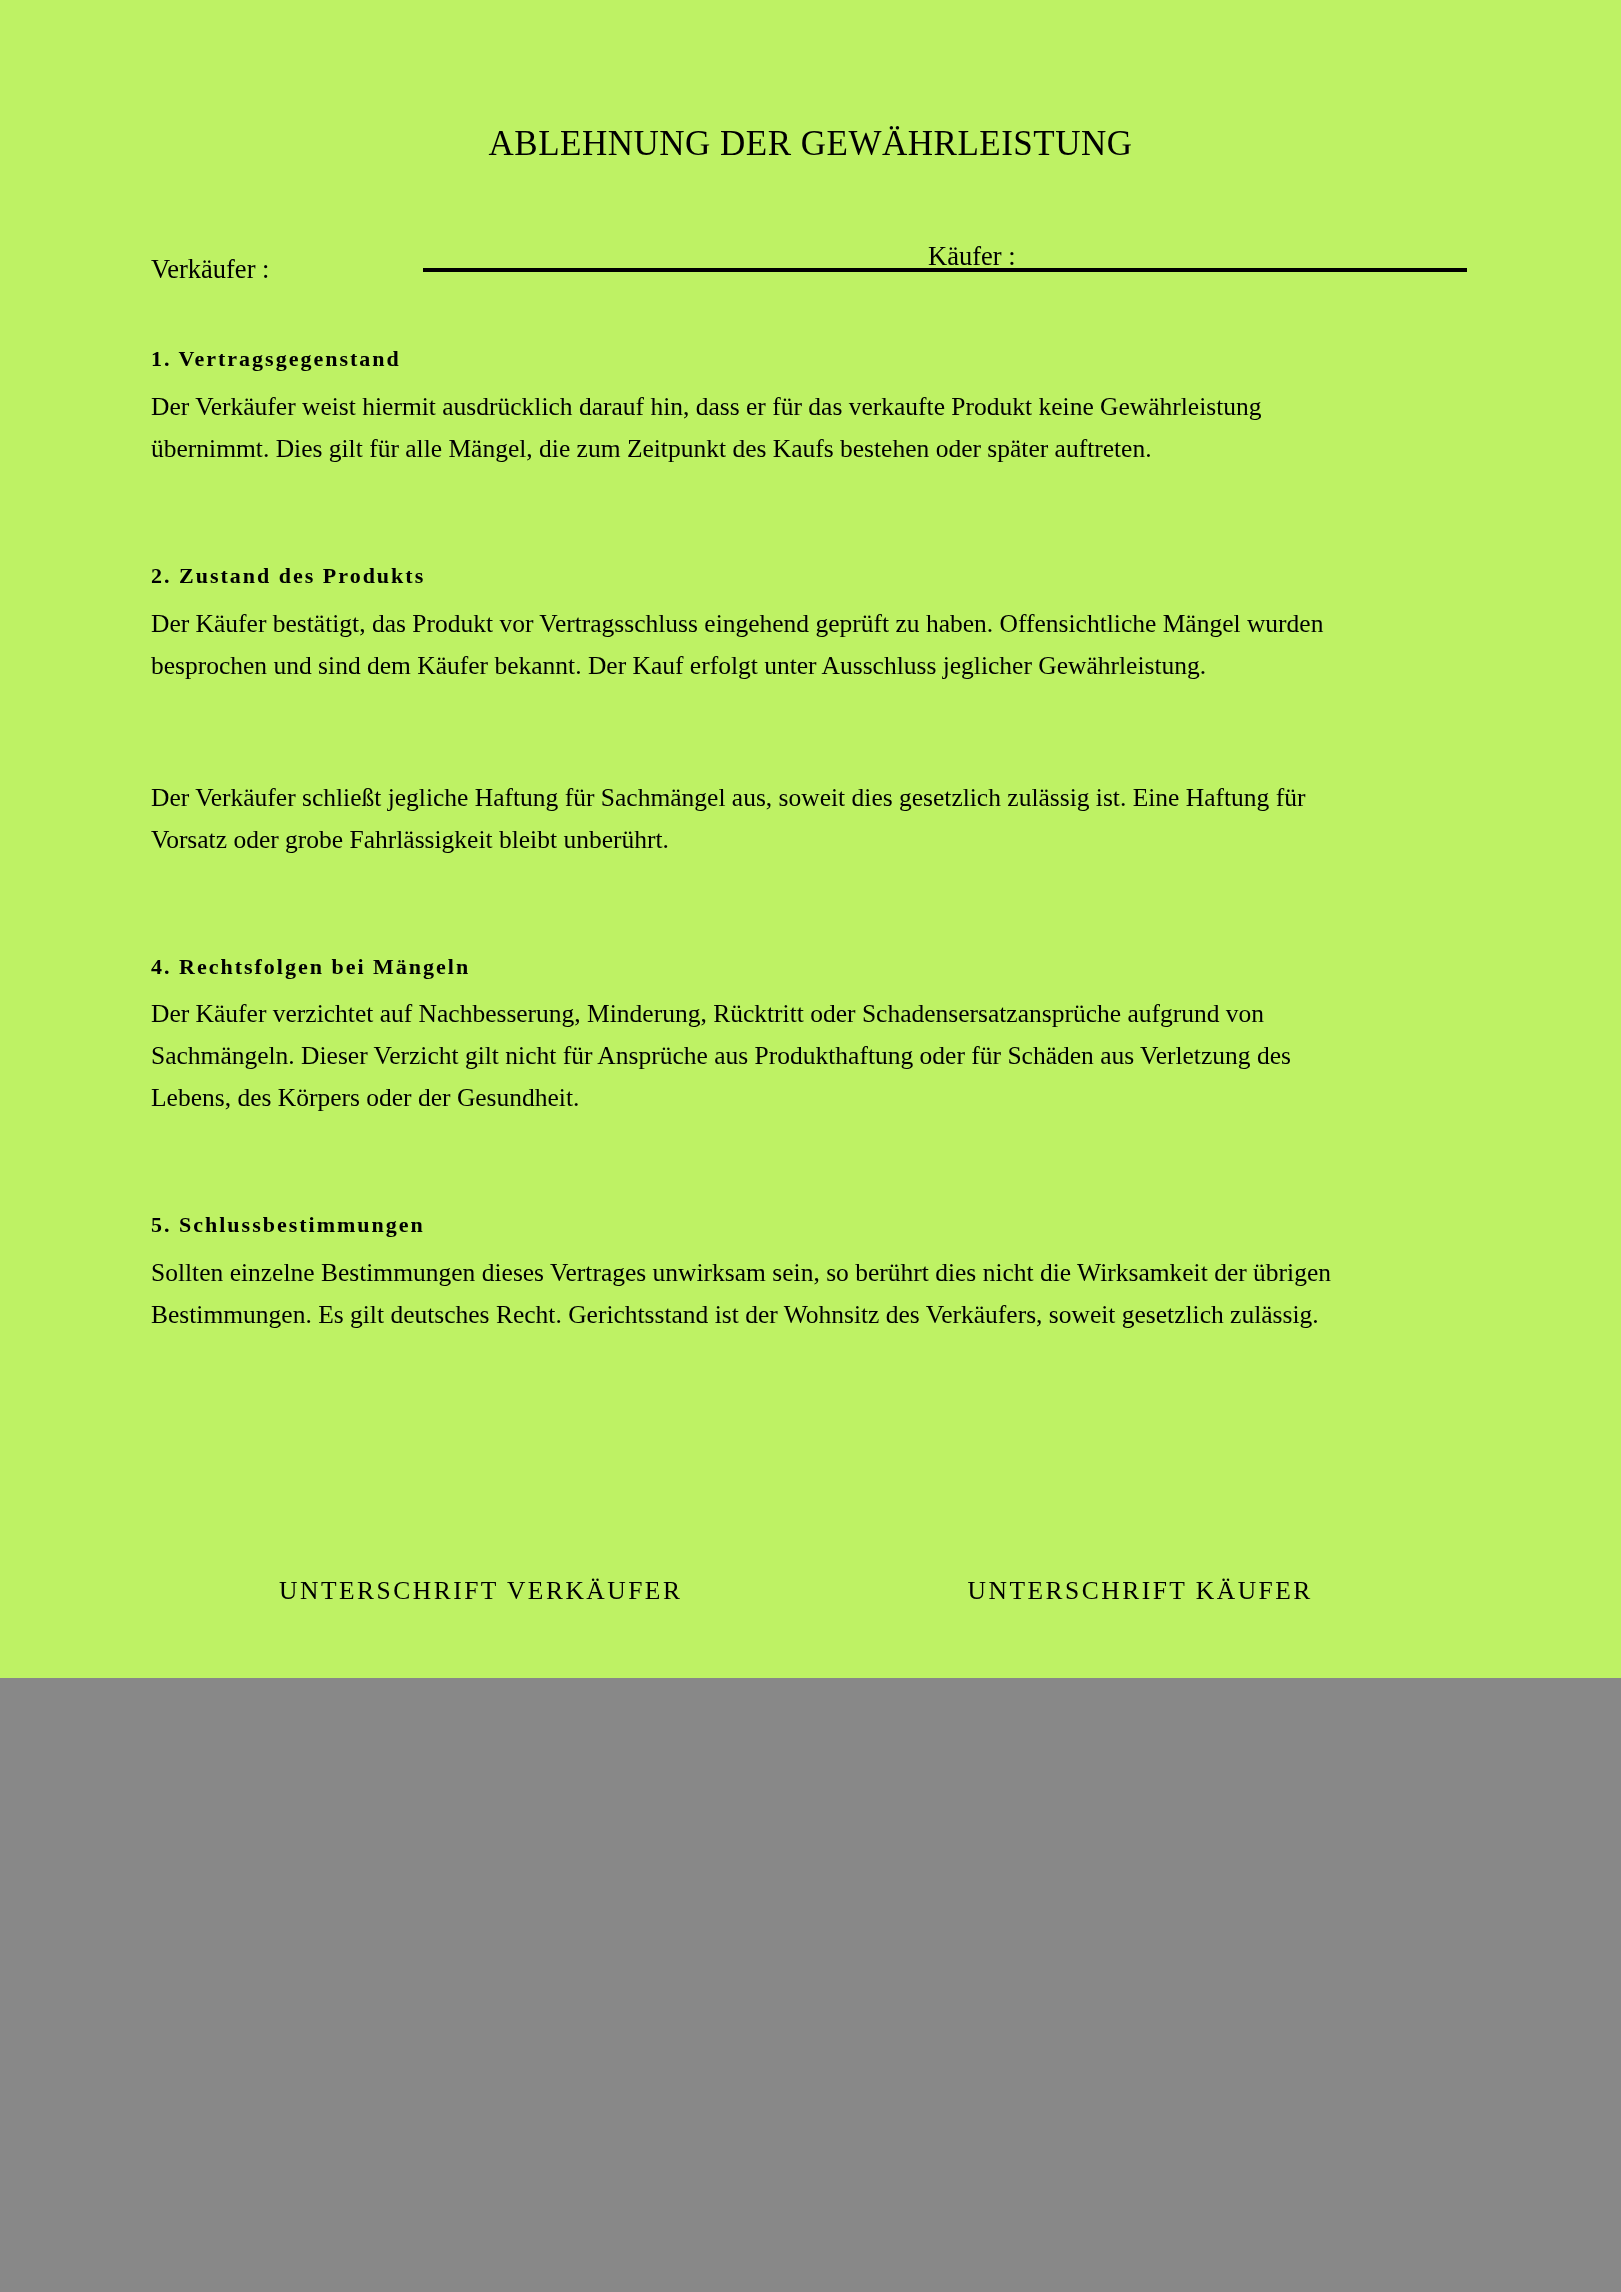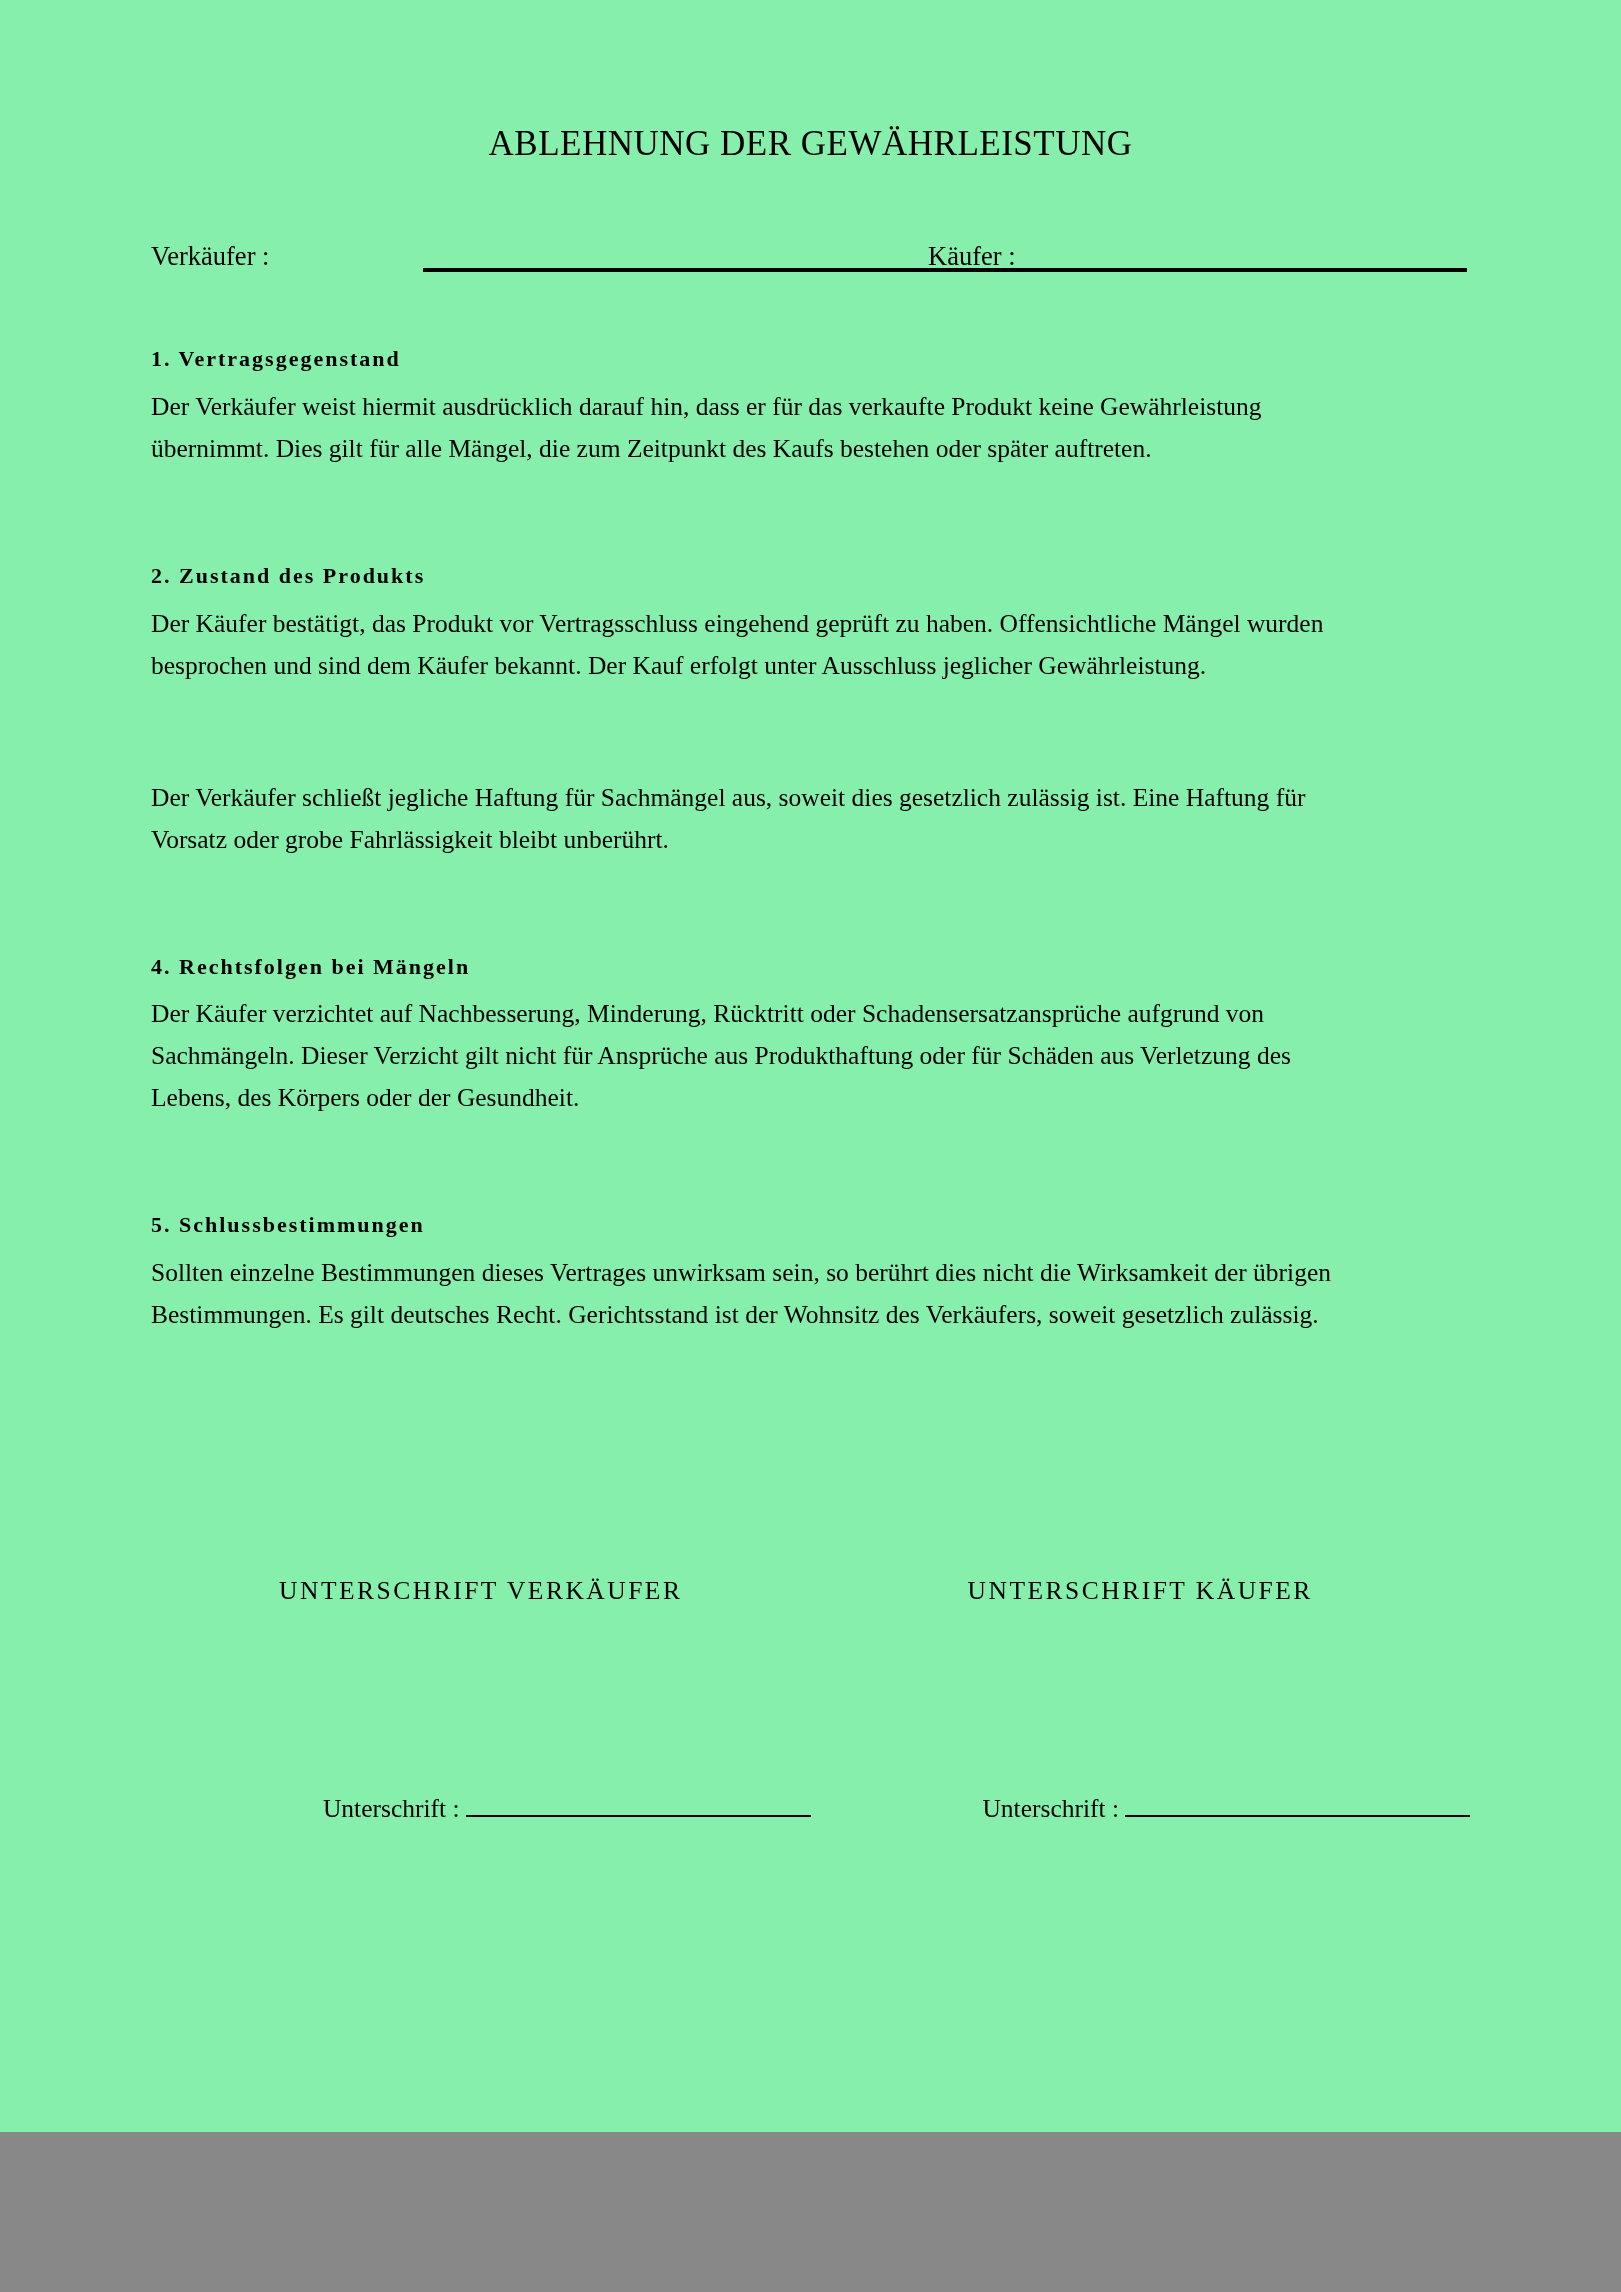--- a/index.html
+++ b/index.html
@@ -4,23 +4,23 @@
 <title>Ablehnung der Gewährleistung</title>
 <style>
   html, body {
     margin: 0;
     padding: 0;
     background: #888;
   }
   .page {
     position: relative;
     width: 1621px;
-    height: 2132px;
+    height: 1678px;
     margin: 0 auto;
-    background: #86efac;
+    background: #bef264;
     color: #000000;
     font-family: "Liberation Serif", "DejaVu Serif", serif;
     box-sizing: border-box;
     padding: 0 151px;
     overflow: hidden;
   }
   .doc-title {
     margin: 122px 0 0 0;
     font-size: 35px;
     line-height: 43px;
@@ -33,21 +33,21 @@
   .parties {
     position: relative;
     margin-top: 76px;
     height: 33px;
     font-size: 26.5px;
     line-height: 31px;
   }
   .seller-label {
     position: absolute;
     left: 0;
-    top: 0;
+    top: 13px;
   }
   .buyer-label {
     position: absolute;
     left: 777px;
     top: 0;
   }
   .party-line {
     position: absolute;
     left: 272px;
     top: 26.5px;

